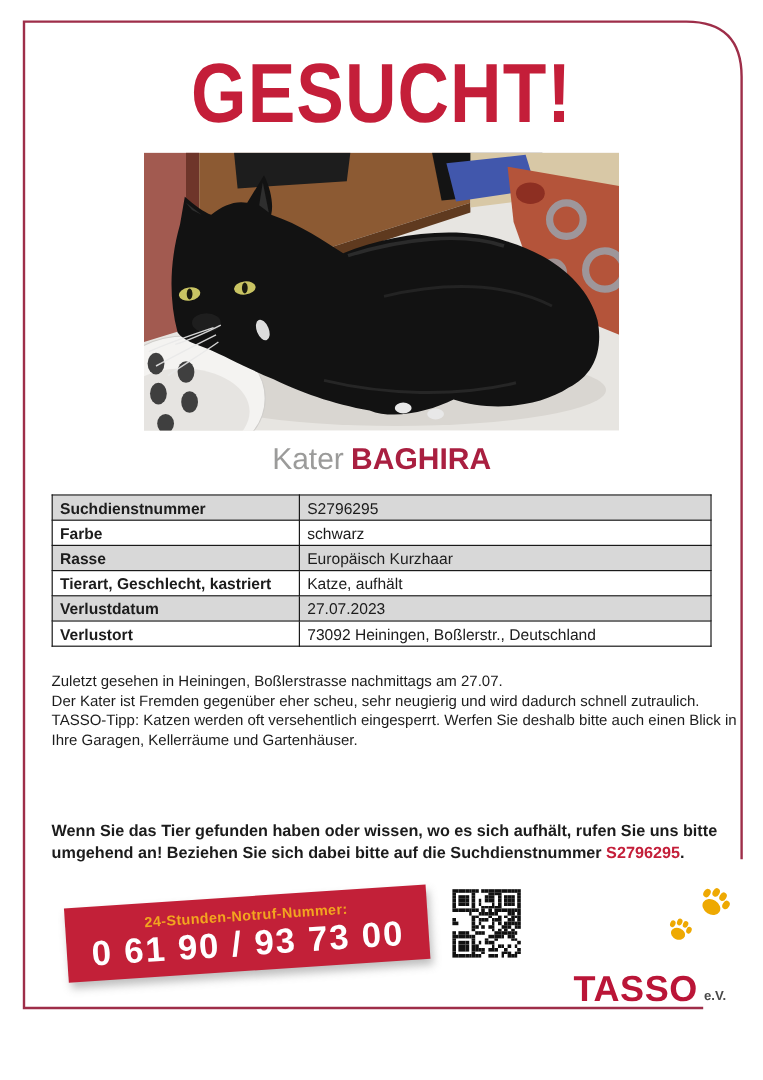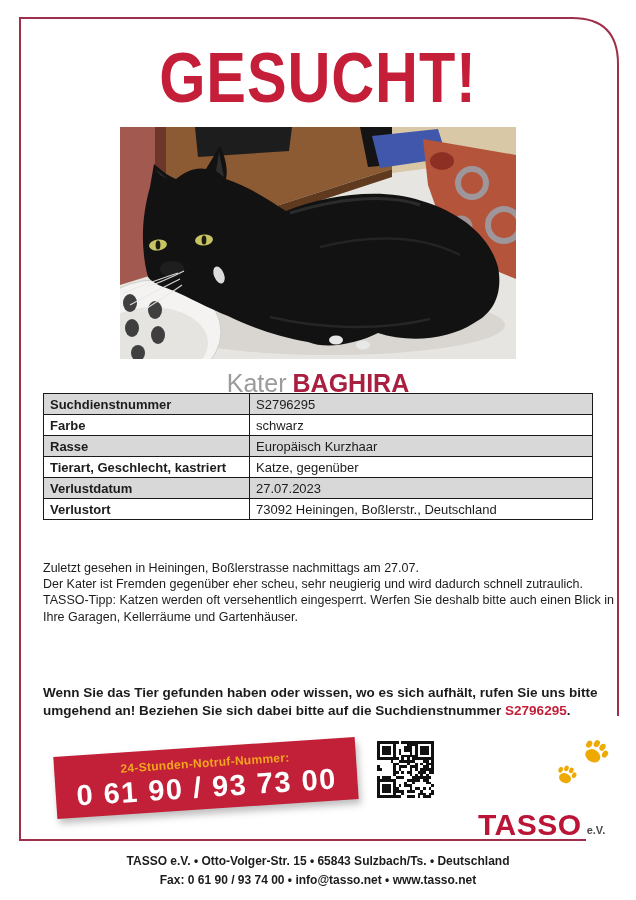--- a/index.html
+++ b/index.html
@@ -10,21 +10,21 @@
   .title{position:absolute;left:0;top:38px;width:636px;text-align:center;
          font-size:70px;font-weight:bold;color:#c41e39;letter-spacing:1px;
          transform:scaleX(.85);transform-origin:center;white-space:nowrap;}
 
   .photo{position:absolute;left:120px;top:127px;width:396px;height:232px;overflow:hidden;}
 
   .pet-line{position:absolute;left:0;top:369px;width:636px;text-align:center;font-size:25px;white-space:nowrap;}
   .pet-type{color:#9b9b9a;}
   .pet-name{color:#a91f40;font-weight:bold;margin-left:6px;}
 
-  table.info{position:absolute;left:43px;top:393px;width:550px;border-collapse:collapse;
+  table.info{position:absolute;left:43px;top:412px;width:550px;border-collapse:collapse;
              font-size:13px;table-layout:fixed;}
   table.info td{border:1px solid #1a1a1a;height:18px;padding:1px 6px;vertical-align:middle;overflow:hidden;white-space:nowrap;}
   table.info td.lbl{width:193px;font-weight:bold;}
   table.info tr:nth-child(odd) td{background:#d8d8d8;}
   table.info tr:nth-child(even) td{background:#ffffff;}
 
   .desc{position:absolute;left:43px;top:560px;width:570px;font-size:12.5px;line-height:16.2px;}
   .desc div{white-space:nowrap;}
 
   .cta{position:absolute;left:43px;top:684px;width:570px;font-size:13.5px;font-weight:bold;line-height:17.5px;}
@@ -150,21 +150,21 @@
     <tr>
       <td class="lbl">Farbe</td>
       <td>schwarz</td>
     </tr>
     <tr>
       <td class="lbl">Rasse</td>
       <td>Europäisch Kurzhaar</td>
     </tr>
     <tr>
       <td class="lbl">Tierart, Geschlecht, kastriert</td>
-      <td>Katze, gegenüber</td>
+      <td>Katze, aufhält</td>
     </tr>
     <tr>
       <td class="lbl">Verlustdatum</td>
       <td>27.07.2023</td>
     </tr>
     <tr>
       <td class="lbl">Verlustort</td>
       <td>73092 Heiningen, Boßlerstr., Deutschland</td>
     </tr>
   </tbody>
@@ -445,18 +445,14 @@
   <svg class="paw" style="left:556px;top:764px" width="21" height="21" viewBox="0 0 24 24">
     <g fill="#eea902" transform="rotate(22 12 12)">
       <ellipse cx="12" cy="16.5" rx="7" ry="5.5"></ellipse>
       <ellipse cx="3.8" cy="9.5" rx="2.5" ry="3.3"></ellipse>
       <ellipse cx="9.3" cy="5.5" rx="2.5" ry="3.3"></ellipse>
       <ellipse cx="15.3" cy="5.5" rx="2.5" ry="3.3"></ellipse>
       <ellipse cx="20.4" cy="9.5" rx="2.5" ry="3.3"></ellipse>
     </g>
   </svg>
 
-  <div class="footer">
-    <div>TASSO e.V. • Otto-Volger-Str. 15 • 65843 Sulzbach/Ts. • Deutschland</div>
-    <div>Fax: 0 61 90 / 93 74 00 • info@tasso.net • www.tasso.net</div>
-  </div>
 
 </div>
 
 </body></html>

